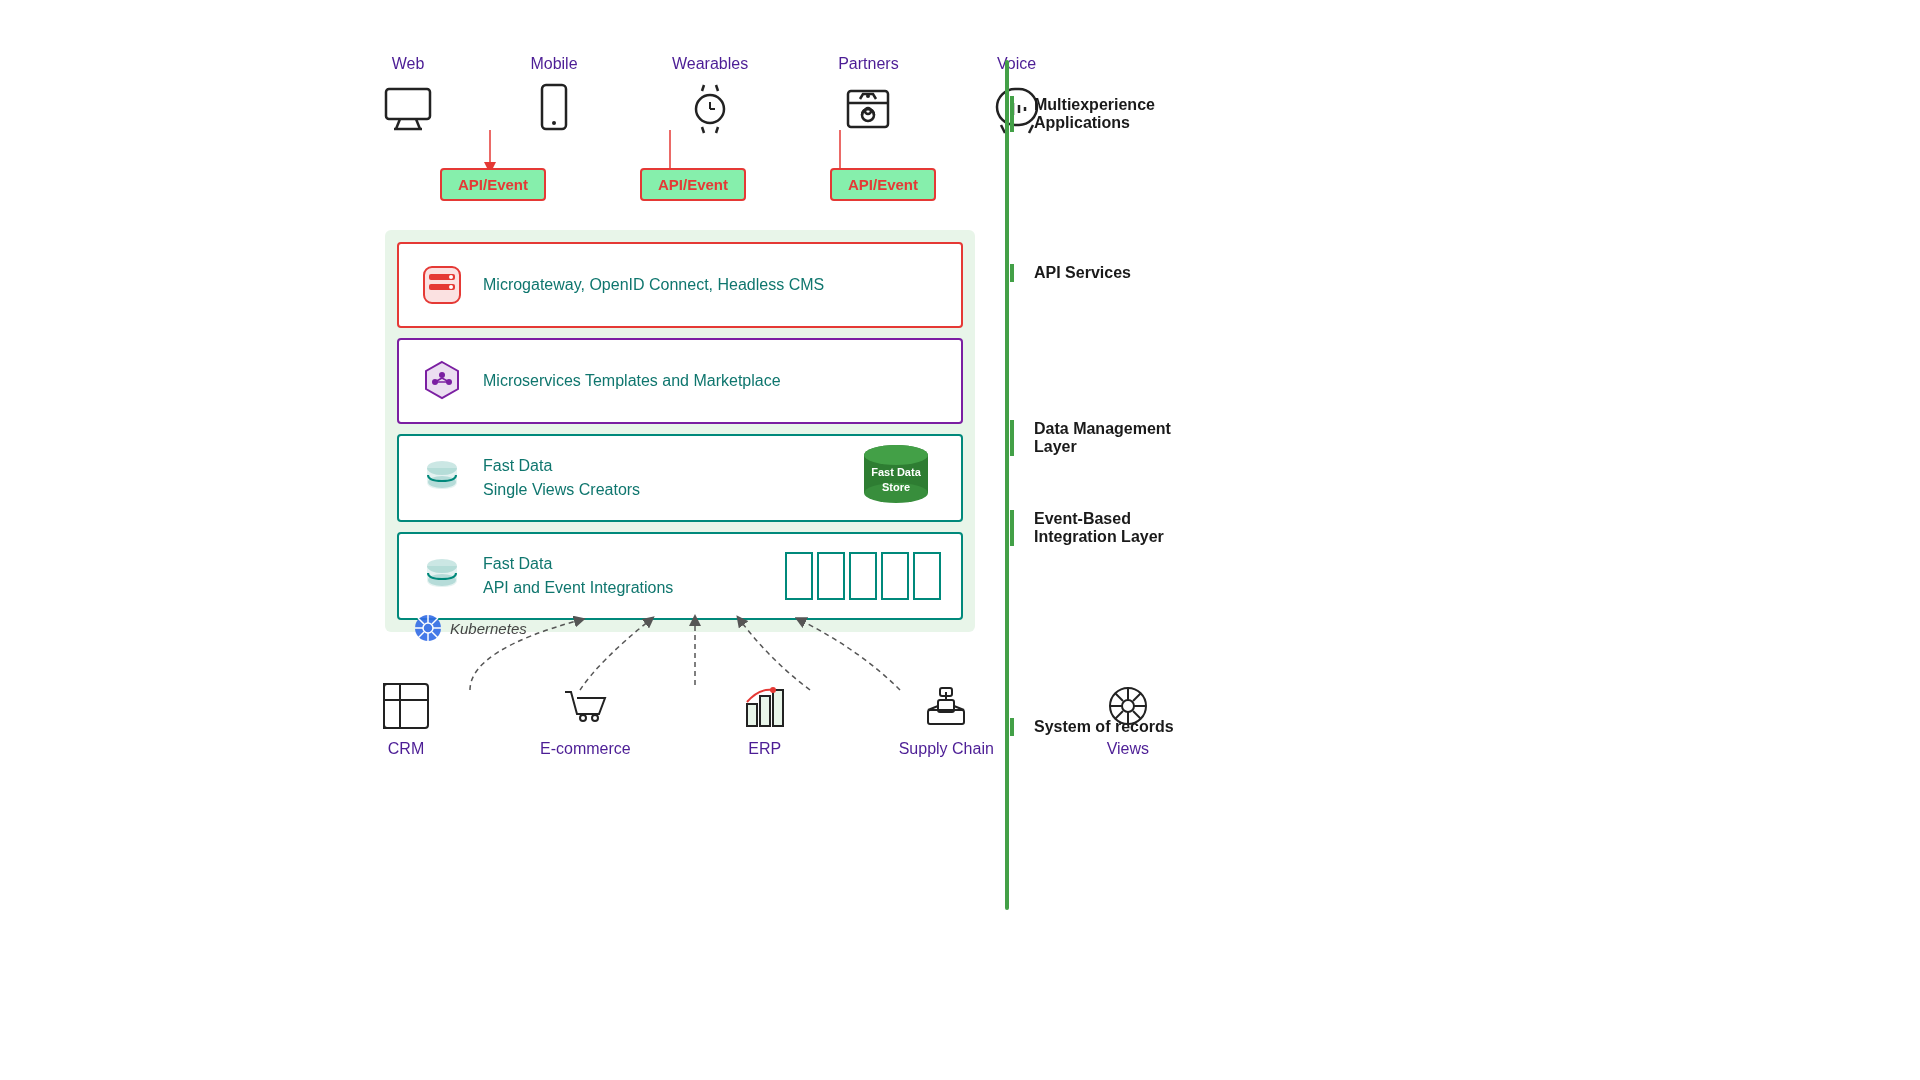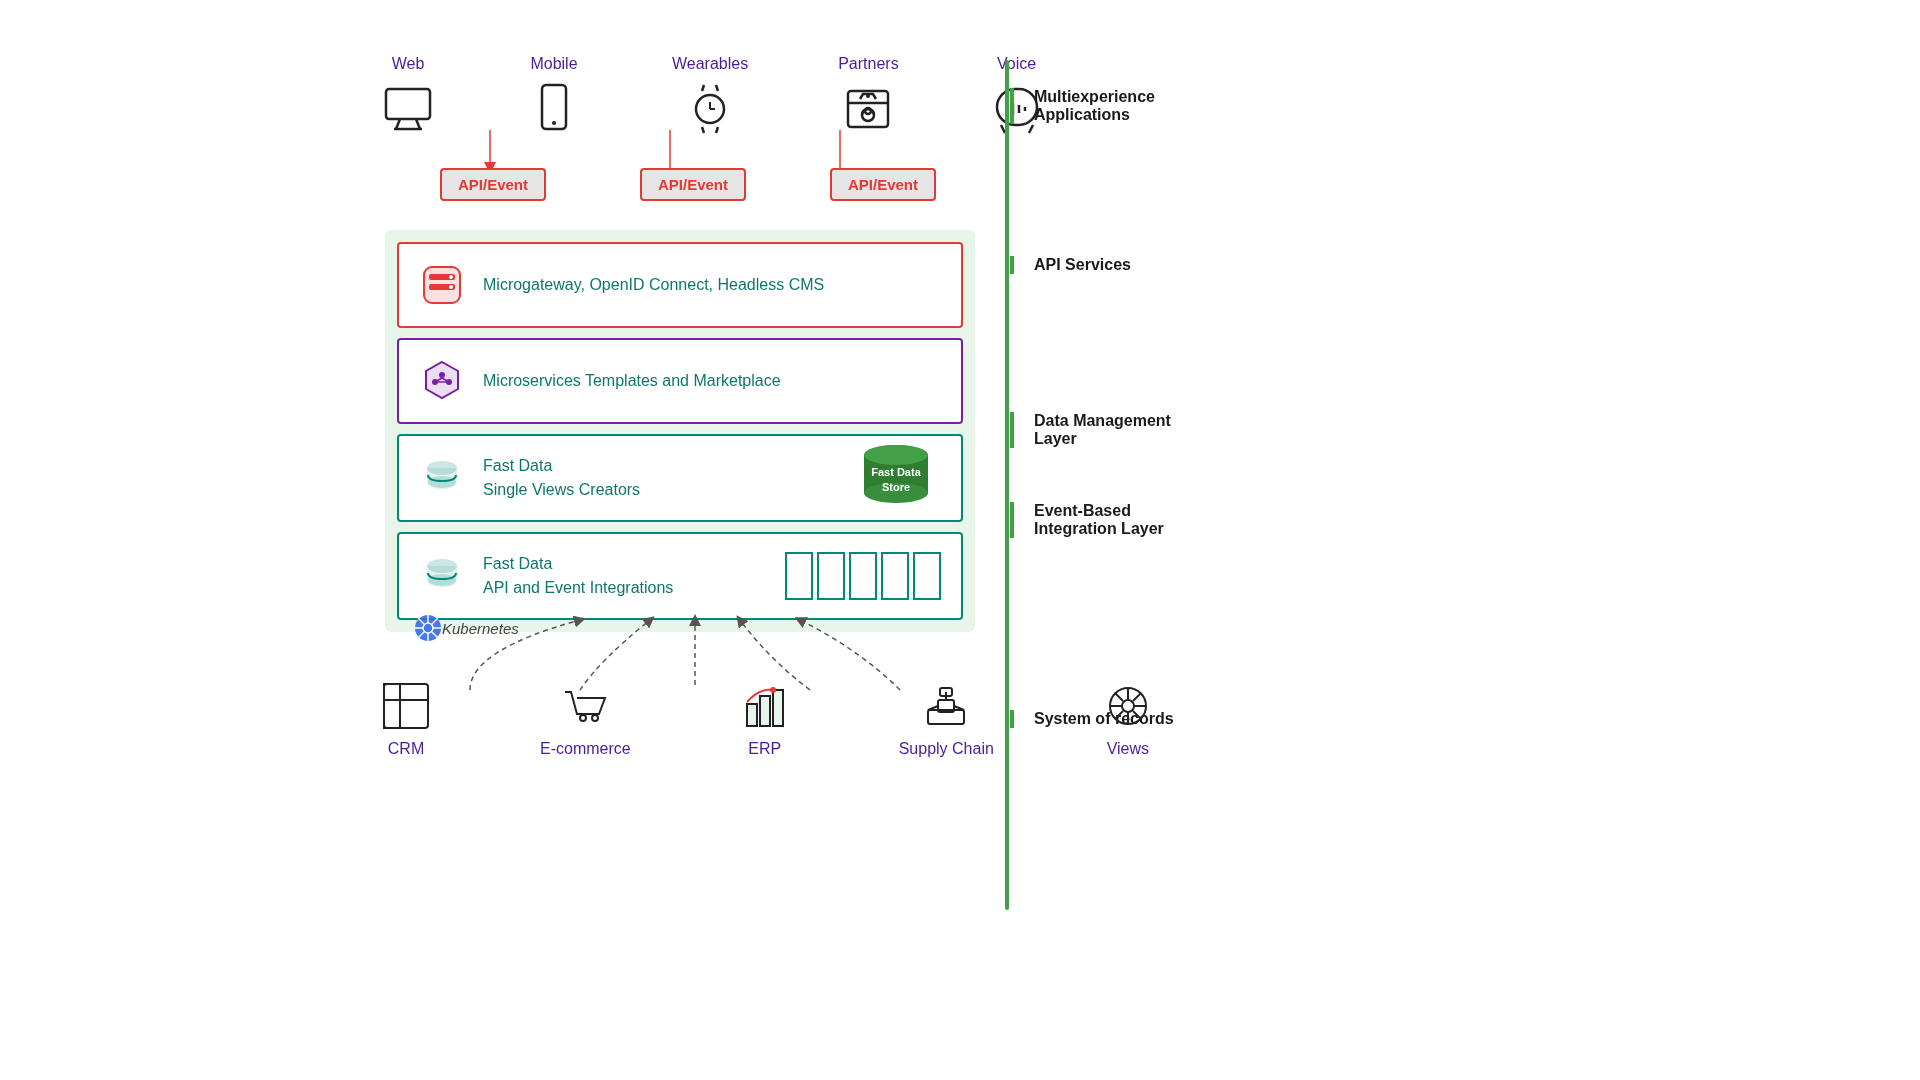--- a/index.html
+++ b/index.html
@@ -39,21 +39,21 @@
       font-size: 16px;
       color: #4c1d95;
       font-weight: 400;
     }
     .icon-svg {
       width: 56px;
       height: 56px;
     }
     .api-event-box {
       position: absolute;
-      background: #e5e5e5;
+      background: #86efac;
       border: 2px solid #e53935;
       color: #e53935;
       font-size: 15px;
       font-weight: 600;
       padding: 6px 16px;
       border-radius: 4px;
     }
     .api-event-box:nth-child(1) { left: 60px; }
     .api-event-box:nth-child(2) { left: 260px; }
     .api-event-box:nth-child(3) { left: 460px; }
@@ -104,20 +104,21 @@
       background: #fff;
     }
 
     
     .kubernetes-row {
       position: absolute;
       top: 614px;
       left: 414px;
       display: flex;
       align-items: center;
+      gap: 8px;
     }
     .kubernetes-label {
       font-size: 15px;
       font-style: italic;
       color: #444;
     }
 
     
     .bottom-icons {
       position: absolute;
@@ -151,20 +152,21 @@
     }
     .label-system {
       position: absolute;
       top: 710px;
       left: 1010px;
     }
 
     .right-label-block {
       padding-left: 20px;
       border-left: 4px solid #43a047;
+      margin-top: 8px;
     }
     .right-label-block .title {
       font-weight: 700;
       font-size: 16px;
       color: #1a1a1a;
     }
 
     
     .vert-green {
       position: absolute;

